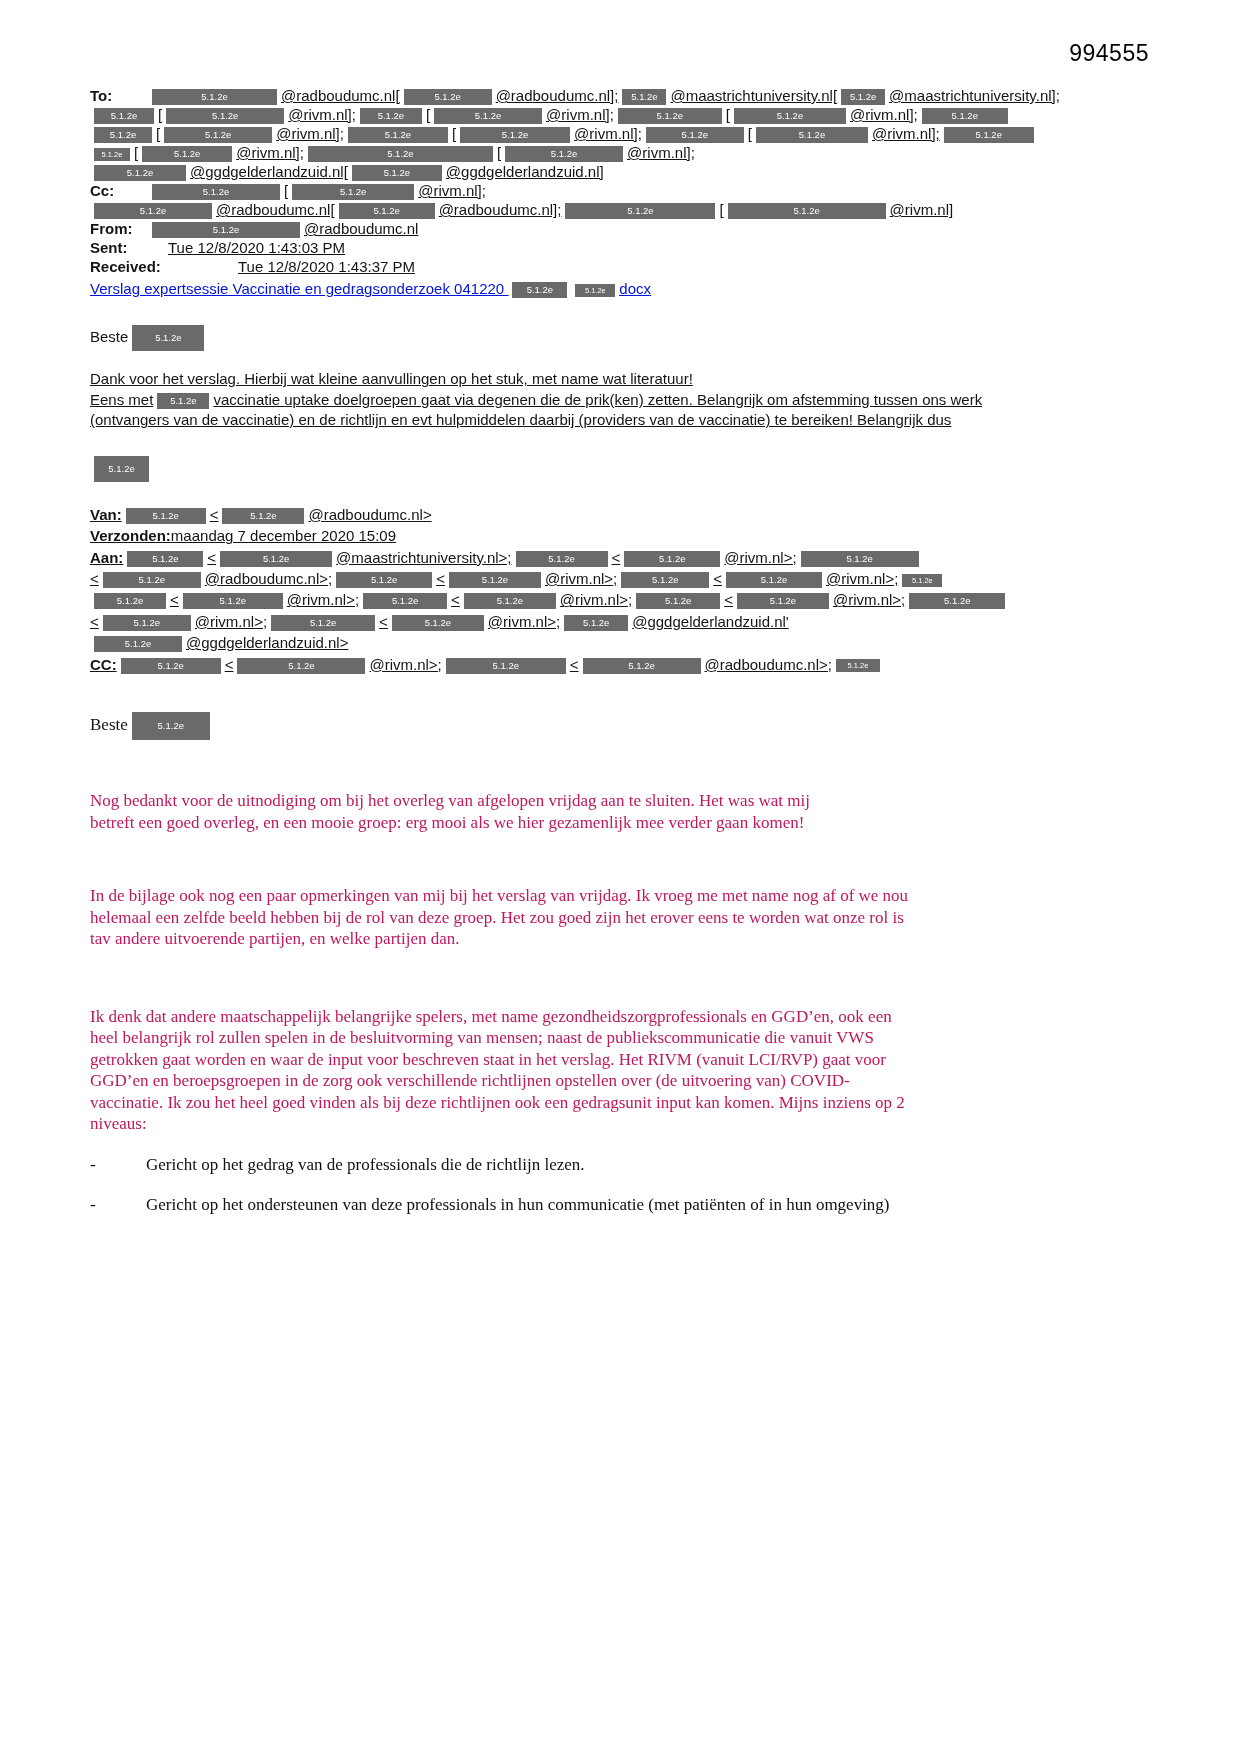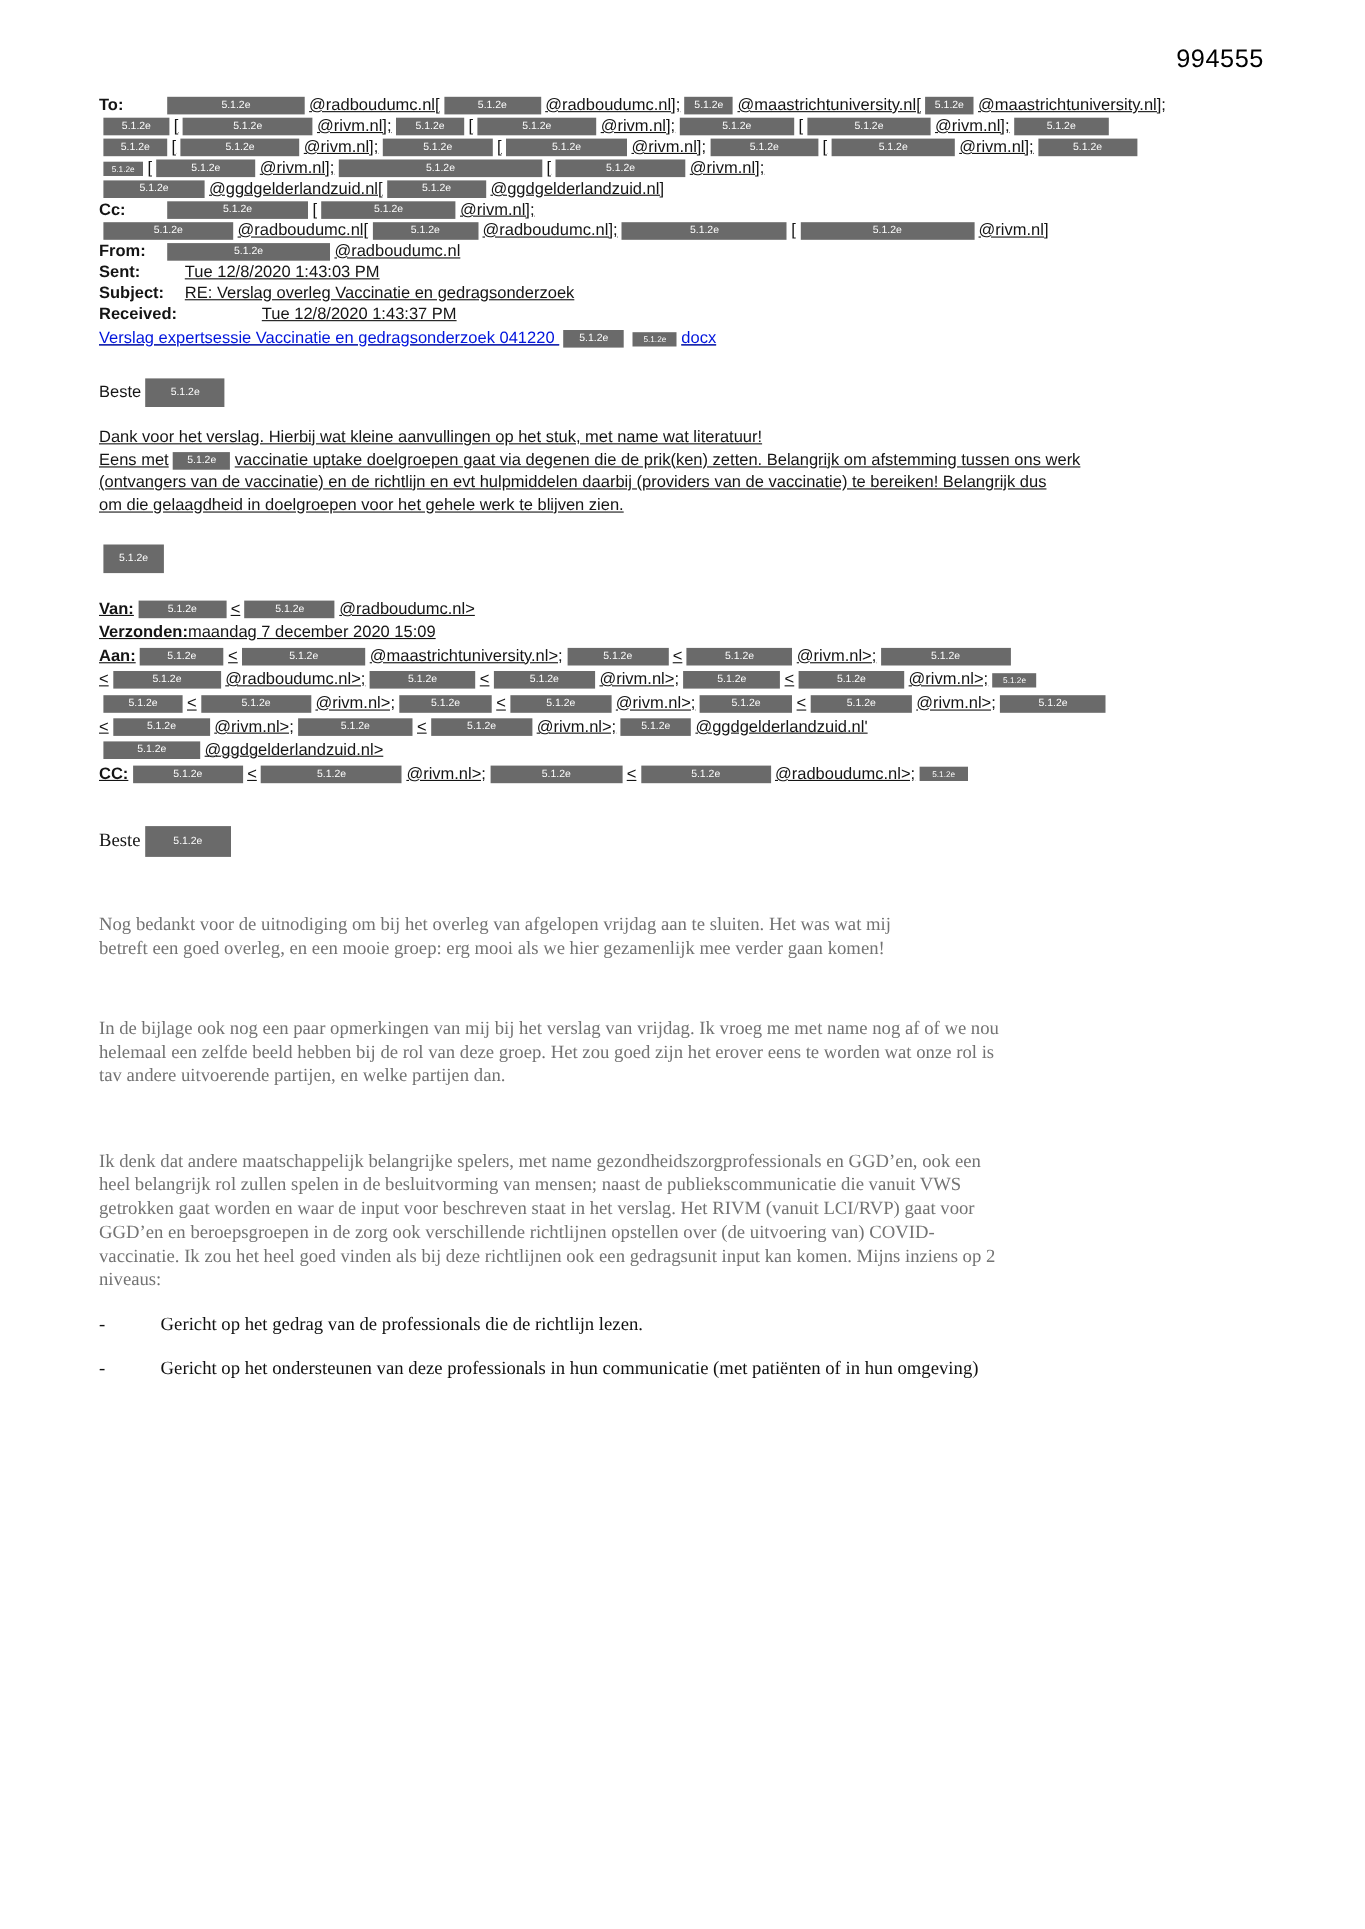--- a/index.html
+++ b/index.html
@@ -31,21 +31,21 @@
   .body1{ margin-top:18px; }
   .body1 .hline{ font-size:15px; line-height:20.5px; min-height:20.5px; }
   .standalone{ margin-top:25px; }
 
   .quoted{ margin-top:22px; }
   .quoted .hline{ font-size:15px; line-height:21.4px; min-height:21.4px; }
 
   .greet2{ margin-top:37px; font-family:"Liberation Serif", serif; font-size:17px; }
   .sp{
     font-family:"Liberation Serif", serif; font-size:17px; line-height:21.5px;
-    white-space:pre-line; margin:0; color:#737373;
+    white-space:pre-line; margin:0; color:#be185d;
   }
   .sp1{ margin-top:50px; }
   .sp2{ margin-top:52px; }
   .sp3{ margin-top:56px; }
   .bullets{ font-family:"Liberation Serif", serif; font-size:17px; color:#101010; }
   .bullet{ display:flex; margin-top:19px; line-height:21.5px; }
   .bullet .dash{ width:56px; flex:none; }
 </style>
 </head>
 <body>
@@ -64,32 +64,30 @@
           <div class="hline"><span class="redact" style="width: 92px;">5.1.2e</span><span class="seg">@ggdgelderlandzuid.nl[</span><span class="redact" style="width: 90px;">5.1.2e</span><span class="seg">@ggdgelderlandzuid.nl]</span></div>
         </div>
       <div>
           <div class="hline"><span class="b seg" style="width: 58px; display: inline-block;">Cc:</span><span class="redact" style="width: 128px;">5.1.2e</span><span class="seg">[</span><span class="redact" style="width: 122px;">5.1.2e</span><span class="seg">@rivm.nl];</span></div>
           <div class="hline"><span class="redact" style="width: 118px;">5.1.2e</span><span class="seg">@radboudumc.nl[</span><span class="redact" style="width: 96px;">5.1.2e</span><span class="seg">@radboudumc.nl];</span><span class="redact" style="width: 150px;">5.1.2e</span><span class="seg">[</span><span class="redact" style="width: 158px;">5.1.2e</span><span class="seg">@rivm.nl]</span></div>
         </div>
       <div>
           <div class="hline"><span class="b seg" style="width: 58px; display: inline-block;">From:</span><span class="redact" style="width: 148px;">5.1.2e</span><span class="seg">@radboudumc.nl</span></div>
         </div>
       <div class="hline"><span class="b seg" style="width: 78px; display: inline-block;">Sent:</span><span class="seg">Tue 12/8/2020 1:43:03 PM</span></div>
-      <div class="hline"><span class="b seg" style="width: 78px; display: inline-block;">Subject:</span><span class="seg">RE: Verslag overleg Vaccinatie en gedragsonderzoek</span></div>
       <div class="hline"><span class="b seg" style="width: 148px; display: inline-block;">Received:</span><span class="seg">Tue 12/8/2020 1:43:37 PM</span></div>
       <div class="hline attachment-row"><span class="link seg">Verslag expertsessie Vaccinatie en gedragsonderzoek 041220 </span><span class="redact" style="width: 55px;">5.1.2e</span><span class="redact sm" style="width: 40px;">5.1.2e</span><span class="link seg">docx</span></div>
     </div>
 
     <div class="greet1"><span class="seg">Beste</span><span class="redact" style="width: 72px; height: 26px; line-height: 26px;">5.1.2e</span></div>
 
     <div class="body1">
         <div class="hline"><span class="seg">Dank voor het verslag. Hierbij wat kleine aanvullingen op het stuk, met name wat literatuur!</span></div>
         <div class="hline"><span class="seg">Eens met</span><span class="redact" style="width: 52px;">5.1.2e</span><span class="seg">vaccinatie uptake doelgroepen gaat via degenen die de prik(ken) zetten. Belangrijk om afstemming tussen ons werk</span></div>
         <div class="hline"><span class="seg">(ontvangers van de vaccinatie)  en de richtlijn en evt hulpmiddelen daarbij (providers van de vaccinatie)  te bereiken! Belangrijk dus</span></div>
-        <div class="hline"><span class="seg">om die gelaagdheid in doelgroepen voor het gehele werk te blijven zien.</span></div>
       </div>
 
     <div class="standalone"><span class="redact" style="width: 55px; height: 26px; line-height: 26px;">5.1.2e</span></div>
 
     <div class="quoted">
       <div class="hline"><span class="b seg">Van:</span><span class="redact" style="width: 80px;">5.1.2e</span><span class="seg">&lt;</span><span class="redact" style="width: 82px;">5.1.2e</span><span class="seg">@radboudumc.nl&gt;</span></div>
       <div class="hline"><span class="b seg">Verzonden:</span><span class="seg">maandag 7 december 2020 15:09</span></div>
       <div>
           <div class="hline"><span class="b seg">Aan:</span><span class="redact" style="width: 76px;">5.1.2e</span><span class="seg">&lt;</span><span class="redact" style="width: 112px;">5.1.2e</span><span class="seg">@maastrichtuniversity.nl&gt;;</span><span class="redact" style="width: 92px;">5.1.2e</span><span class="seg">&lt;</span><span class="redact" style="width: 96px;">5.1.2e</span><span class="seg">@rivm.nl&gt;;</span><span class="redact" style="width: 118px;">5.1.2e</span></div>
           <div class="hline"><span class="seg">&lt;</span><span class="redact" style="width: 98px;">5.1.2e</span><span class="seg">@radboudumc.nl&gt;;</span><span class="redact" style="width: 96px;">5.1.2e</span><span class="seg">&lt;</span><span class="redact" style="width: 92px;">5.1.2e</span><span class="seg">@rivm.nl&gt;;</span><span class="redact" style="width: 88px;">5.1.2e</span><span class="seg">&lt;</span><span class="redact" style="width: 96px;">5.1.2e</span><span class="seg">@rivm.nl&gt;;</span><span class="redact sm" style="width: 40px;">5.1.2e</span></div>

